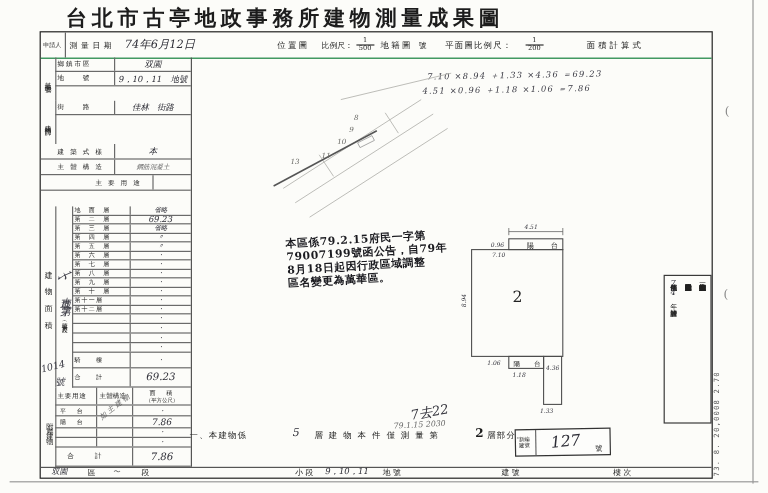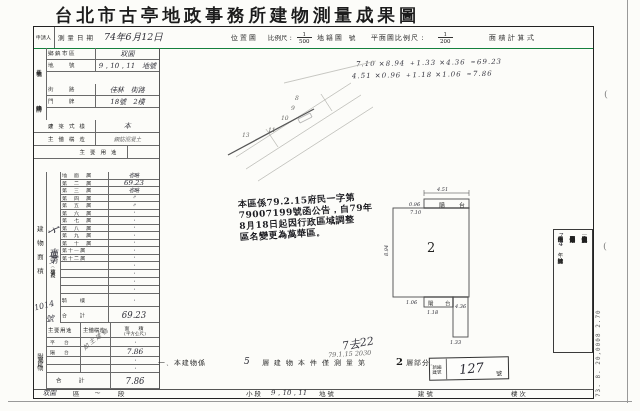--- a/index.html
+++ b/index.html
@@ -103,28 +103,20 @@
       </div>
     <div class="abs" style="left:12px;top:57px;width:113px;height:36px;">
         <div class="frow" style="height: 12px;">
           <span class="cell br" style="width: 50px;">
             <span class="lab">街　　路</span>
           </span>
           <span class="cell" style="flex: 1 1 0%; justify-content: center;">
             <span class="hw" style="font-size: 7px;">佳林　街路</span>
           </span>
         </div>
-        <div class="frow" style="height: 12px;">
-          <span class="cell br" style="width: 50px;">
-            <span class="lab">門　　牌</span>
-          </span>
-          <span class="cell" style="flex: 1 1 0%; justify-content: center;">
-            <span class="hw" style="font-size: 7px;">18號　2樓</span>
-          </span>
-        </div>
       </div>
     <div class="abs" style="left:0;top:93px;width:125px;height:52px;">
         <div class="frow" style="height: 13px;">
           <span class="cell br" style="width: 62px;">
             <span class="lab" style="letter-spacing: 5px; padding-left: 14px;">建築式樣</span>
           </span>
           <span class="cell" style="flex: 1 1 0%; justify-content: center;">
             <span class="hw" style="font-size: 7px;">本</span>
           </span>
         </div>

